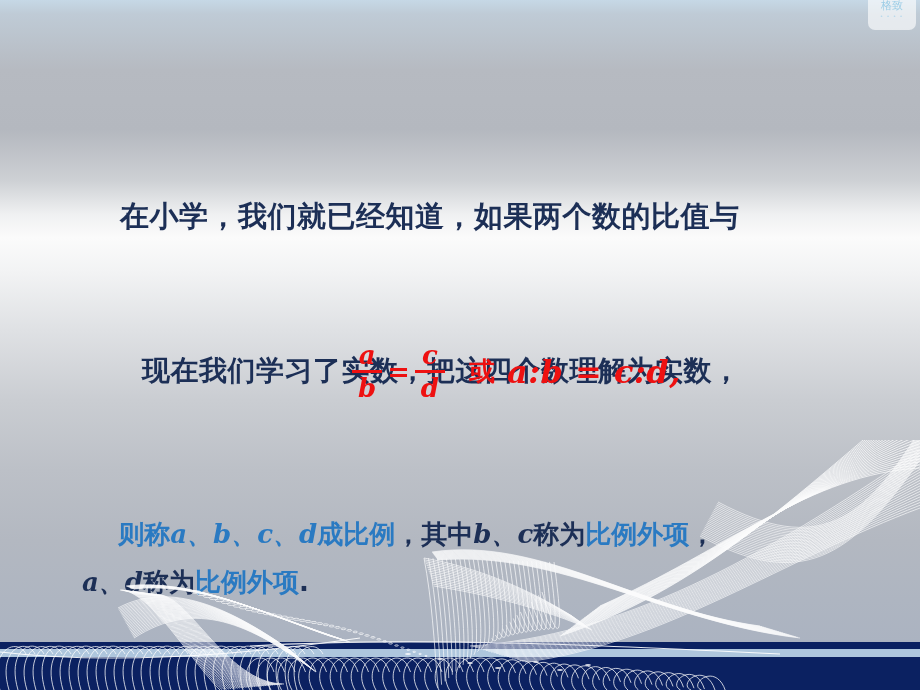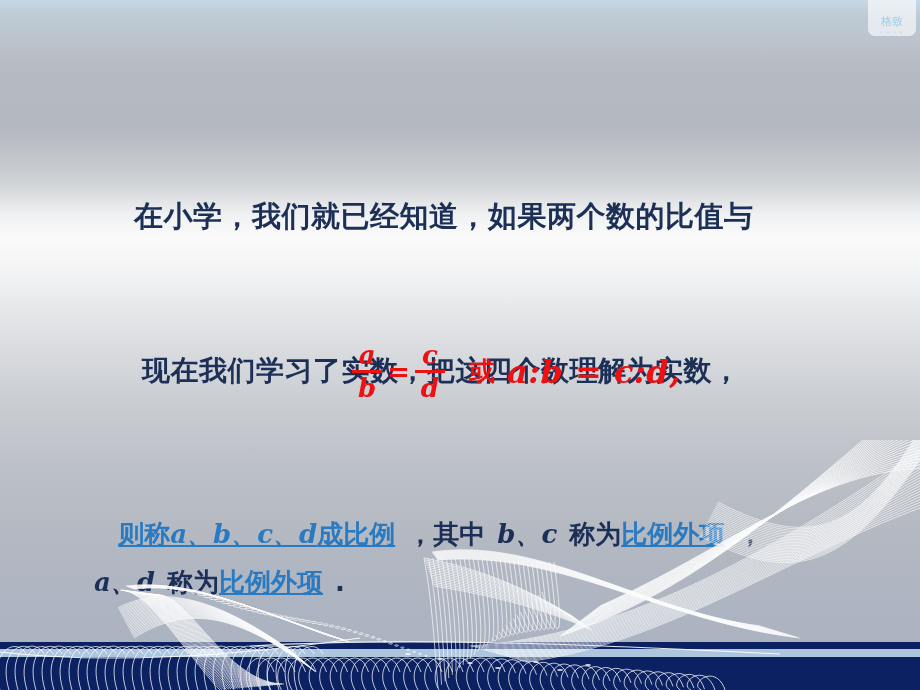--- a/index.html
+++ b/index.html
@@ -67,27 +67,27 @@
     height: 250px;
     pointer-events: none;
   }
 
   
   .watermark {
     position: absolute;
     right: 4px;
     top: 0px;
     width: 48px;
-    height: 36px;
+    height: 30px;
     border-radius: 0 0 7px 7px;
     background: rgba(255,255,255,0.62);
     display: flex;
     flex-direction: column;
     align-items: center;
-    justify-content: flex-end;
+    justify-content: flex-start;
     overflow: hidden;
   }
   .watermark .wm-text {
     font-size: 11px;
     line-height: 12px;
     color: #8fc7e4;
     letter-spacing: 0px;
     font-family: "DejaVu Sans", sans-serif;
     opacity: 0.85;
     white-space: nowrap;
@@ -101,21 +101,21 @@
   }
 
   
   .txt {
     position: absolute;
     font-family: "DejaVu Sans", "Liberation Sans", sans-serif;
     font-weight: bold;
     white-space: pre;
   }
   .para1 {
-    left: 68px;
+    left: 54px;
     top: 96px;
     width: 820px;
     color: #1c2f56;
     font-size: 29px;
     line-height: 48px;
     letter-spacing: 0.5px;
   }
   .para1 .ind { padding-left: 66px; }
 
   .para2 {
@@ -181,22 +181,22 @@
     left: 82px;
     top: 462px;
     width: 800px;
     font-family: "DejaVu Sans", "Liberation Sans", sans-serif;
     font-weight: bold;
     font-size: 26px;
     line-height: 48px;
     color: #1c2f56;
     white-space: pre-wrap;
   }
-  .blue   { color: #2a7ac2; text-decoration: underline; }
-  .navy   { color: #1c2f56; padding-left: 12px; }
+  .blue   { color: #2a7ac2; }
+  .navy   { color: #1c2f56; }
   .vital  { font-family: "DejaVu Serif", "Liberation Serif", serif; font-style: italic; text-align: right; }
 </style>
 </head>
 <body>
 
 <div id="slide">
 
   <div class="watermark">
     <div class="wm-text">格致</div>
     <div class="wm-sub">• • • •</div>

